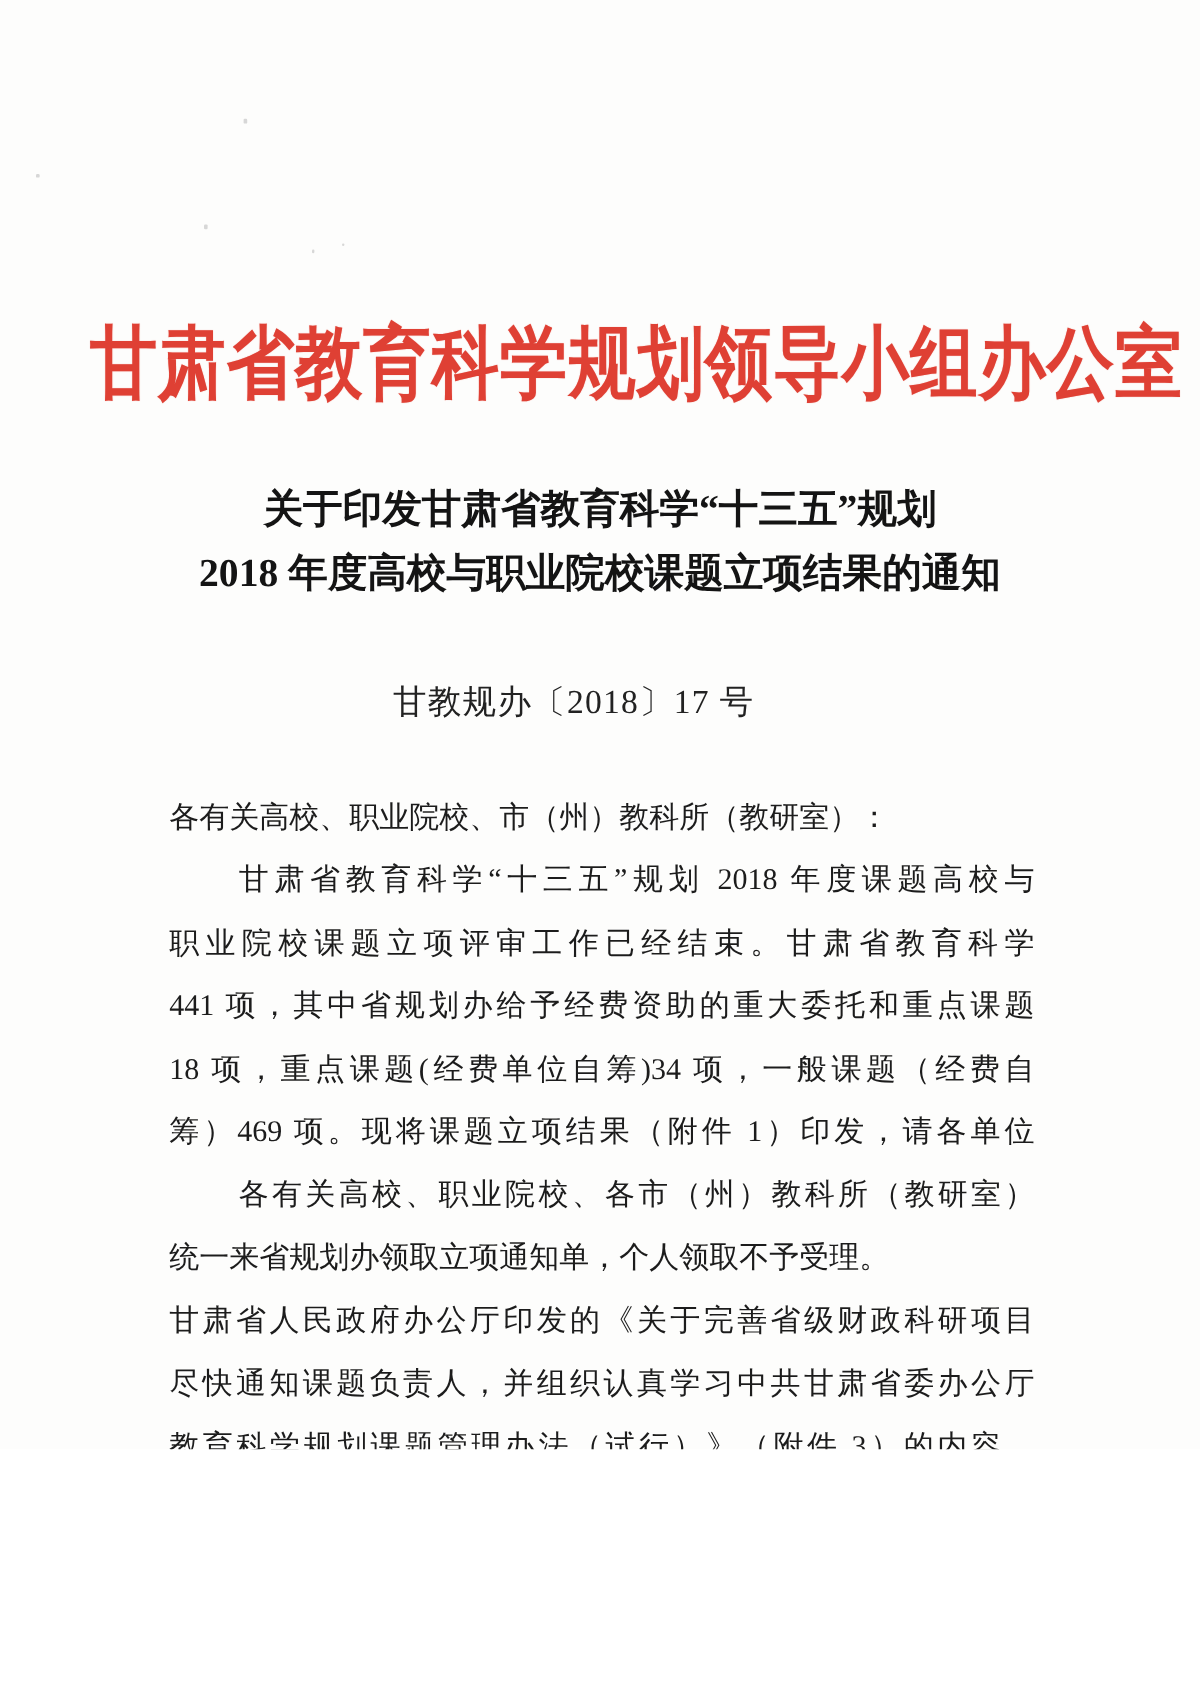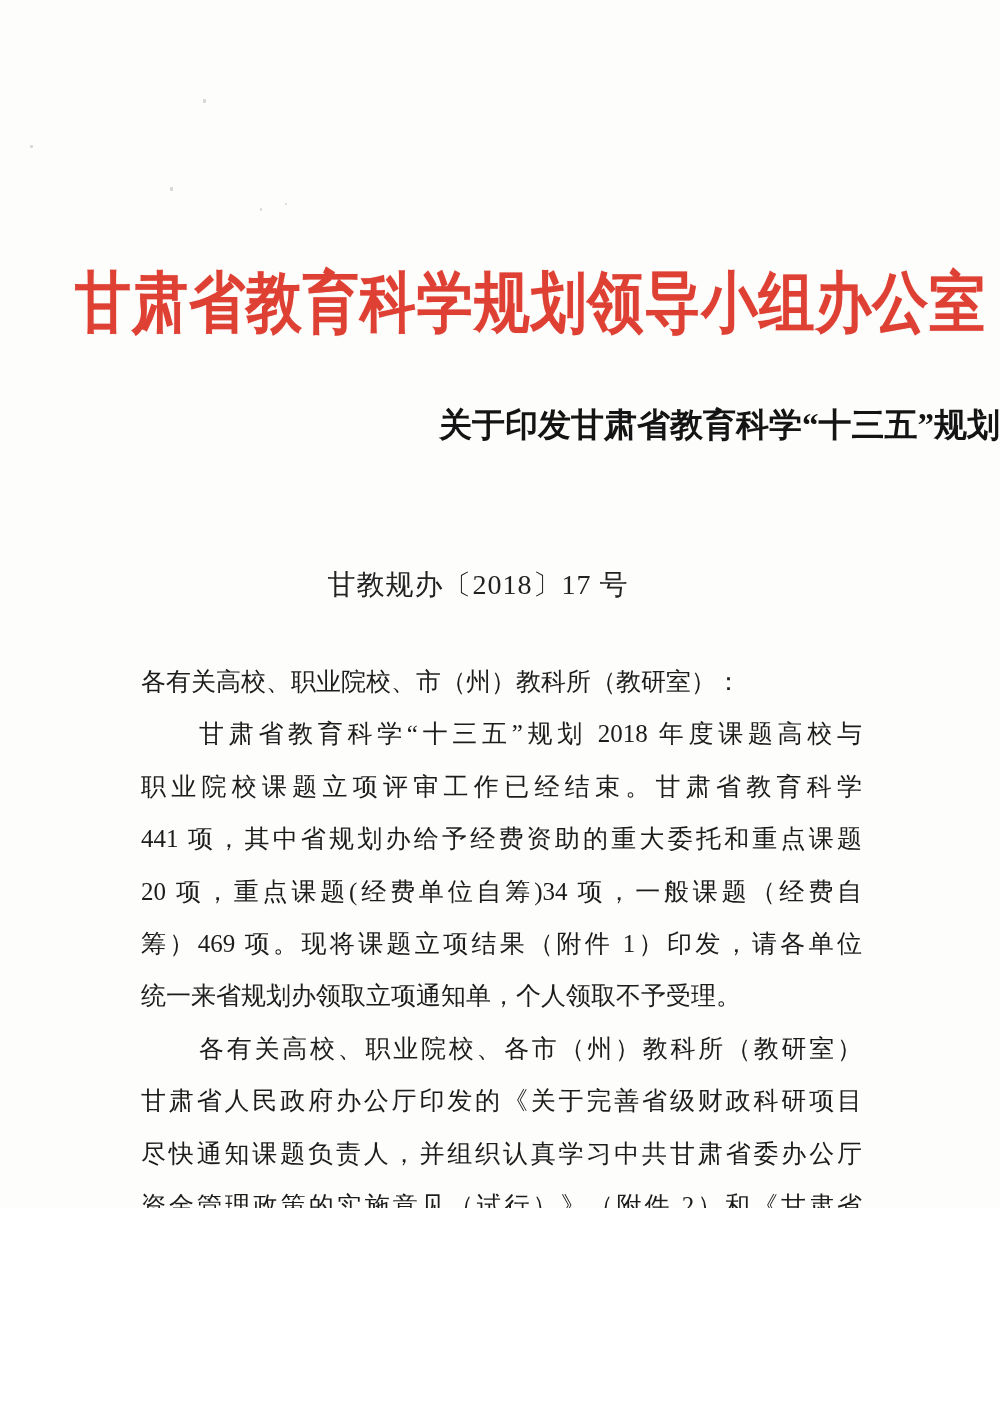--- a/index.html
+++ b/index.html
@@ -27,21 +27,21 @@
     letter-spacing: 1px;
     transform: scaleX(0.85);
     color: #df4034;
     text-shadow: 0 0 1px rgba(223, 64, 52, 0.45);
   }
   .doc-title {
     position: absolute;
     top: 399px;
     left: 0;
     right: 0;
-    text-align: right;
+    text-align: center;
     font-size: 33px;
     font-weight: 700;
     color: #141414;
   }
   .doc-title .t-line {
     line-height: 53px;
     white-space: nowrap;
   }
   .doc-no {
     position: absolute;
@@ -107,34 +107,34 @@
   <span class="speck s1"></span>
   <span class="speck s2"></span>
   <span class="speck s3"></span>
   <span class="speck s4"></span>
   <span class="speck s5"></span>
 
   <div class="issuer">甘肃省教育科学规划领导小组办公室</div>
 
   <div class="doc-title">
     <div class="t-line">关于印发甘肃省教育科学“十三五”规划</div>
+    <div class="t-line">2018 年度高校与职业院校课题立项结果的通知</div>
   </div>
 
   <div class="doc-no">甘教规办〔2018〕17 号</div>
 
   <div class="body-text">
     <div class="b-line">各有关高校、职业院校、市（州）教科所（教研室）：</div>
     <div class="b-line indent stretch">甘肃省教育科学“十三五”规划 2018 年度课题高校与</div>
     <div class="b-line stretch">职业院校课题立项评审工作已经结束。甘肃省教育科学</div>
     <div class="b-line stretch">441 项，其中省规划办给予经费资助的重大委托和重点课题</div>
-    <div class="b-line stretch">20 项，重点课题(经费单位自筹)34 项，一般课题（经费自</div>
+    <div class="b-line stretch">18 项，重点课题(经费单位自筹)34 项，一般课题（经费自</div>
     <div class="b-line stretch">筹）469 项。现将课题立项结果（附件 1）印发，请各单位</div>
+    <div class="b-line indent stretch">各有关高校、职业院校、各市（州）教科所（教研室）</div>
     <div class="b-line">统一来省规划办领取立项通知单，个人领取不予受理。</div>
-    <div class="b-line indent stretch">各有关高校、职业院校、各市（州）教科所（教研室）</div>
     <div class="b-line stretch">甘肃省人民政府办公厅印发的《关于完善省级财政科研项目</div>
     <div class="b-line stretch">尽快通知课题负责人，并组织认真学习中共甘肃省委办公厅</div>
-    <div class="b-line stretch">资金管理政策的实施意见（试行）》（附件 2）和《甘肃省</div>
     <div class="b-line stretch">教育科学规划课题管理办法（试行）》（附件 3）的内容，</div>
   </div>
 
   <div class="page-no">1</div>
 
 </div>
 
 </body></html>

